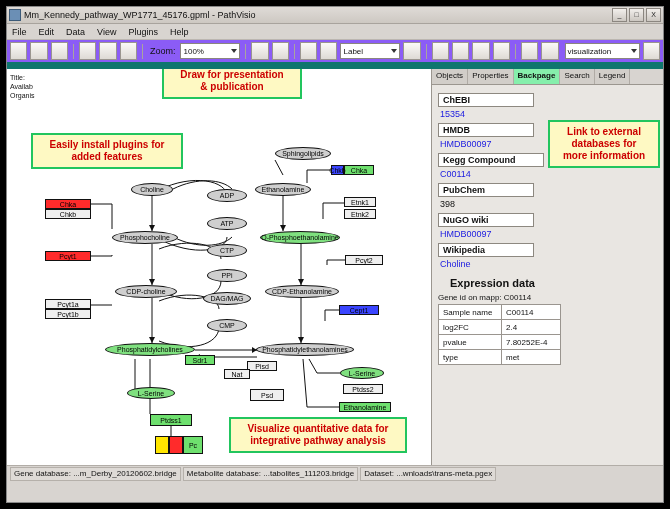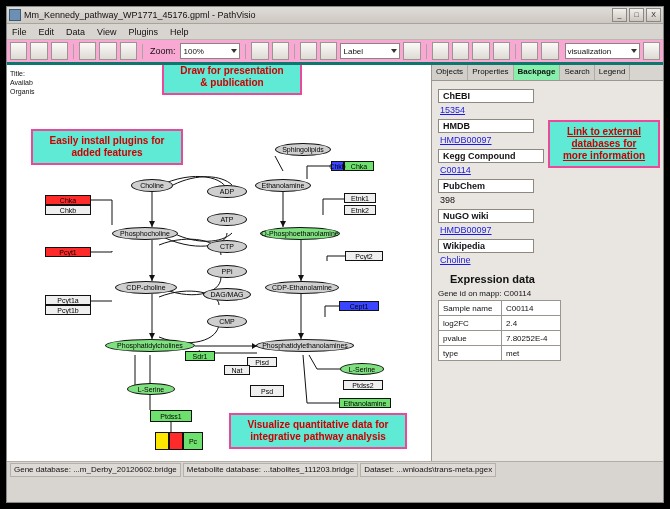--- a/index.html
+++ b/index.html
@@ -8,38 +8,38 @@
   
   .titlebar{height:16px;background:linear-gradient(#dfdbd7,#cdc8c2);border-bottom:1px solid #a8a39d;display:flex;align-items:center;font-size:9px;padding:0 2px;}
   .titlebar .tlicon{width:10px;height:10px;background:#6b8fb5;border:1px solid #3c5a78;margin-right:3px;}
   .titlebar .ttext{flex:1;color:#111;font-size:9px;white-space:nowrap;overflow:hidden;}
   .winbtns{display:flex;gap:2px;}
   .winbtn{width:13px;height:12px;background:linear-gradient(#f2efec,#ccc7c1);border:1px solid #8b8680;font-size:7px;line-height:11px;text-align:center;color:#222;}
   
   .menubar{height:15px;background:#d8d4d0;border-bottom:1px solid #bbb6b0;display:flex;align-items:center;padding-left:3px;gap:8px;font-size:9px;color:#111;}
   .menubar span{padding:0 2px;}
   
-  .toolbar{height:22px;background:#f9a8d4;border-bottom:3px solid #0f766e;display:flex;align-items:center;padding:0 3px;gap:3px;}
+  .toolbar{height:22px;background:#8b5cf6;border-bottom:7px solid #0f766e;display:flex;align-items:center;padding:0 3px;gap:3px;}
   .tbtn{width:16px;height:16px;background:linear-gradient(#fbfaf8,#dedad5);border:1px solid #9a958f;}
   .tsep{width:1px;height:15px;background:#a9a49e;margin:0 2px;}
   .zoomlab{font-size:9px;color:#111;margin:0 2px;}
   .combo{height:14px;border:1px solid #8a857f;background:#fff;font-size:8px;display:flex;align-items:center;padding:0 2px;color:#111;}
   .combo .arr{margin-left:auto;width:0;height:0;border-left:3px solid transparent;border-right:3px solid transparent;border-top:4px solid #333;}
   .combo.w60{width:56px;}
   .combo.w90{width:72px;gap:12px;}
   
   .main{display:flex;height:396px;}
   .canvaswrap{position:relative;width:424px;background:#fff;border-right:1px solid #9b968f;overflow:hidden;}
   .sidebar{flex:1;background:#e6e2de;display:flex;flex-direction:column;}
   .tabs{display:flex;height:15px;background:#d8d4d0;border-bottom:1px solid #9b968f;font-size:8px;}
   .tab{padding:0 4px;line-height:14px;border-right:1px solid #b0aba5;color:#111;background:#d2cec9;}
   .tab.active{background:#86efac;font-weight:bold;}
   .panelbody{flex:1;background:#e9e6e2;padding:4px 6px;overflow:hidden;font-size:9px;color:#111;}
   .sect{background:#fff;border:1px solid #8d8880;font-weight:bold;font-size:9px;padding:1px 4px;width:86px;margin-top:4px;}
-  .link{color:#1a1ae0;text-decoration:underline;font-size:9px;margin:2px 0 0 2px;display:block;}
+  .link{color:#1a1ae0;font-size:9px;margin:2px 0 0 2px;display:block;}
   .plain{font-size:9px;margin:2px 0 0 2px;}
   .exprhead{font-weight:bold;font-size:11px;margin:8px 0 2px 12px;}
   .geneid{font-size:8px;margin:4px 0 2px 0;}
   table.expr{border-collapse:collapse;font-size:8px;}
   table.expr td{border:1px solid #9a958f;background:#fff;padding:1px 4px;height:12px;}
   table.expr td.c1{width:54px;}
   table.expr td.c2{width:50px;}
   
   .statusbar{height:16px;background:#d8d4d0;border-top:1px solid #b2ada7;display:flex;align-items:center;font-size:8px;color:#111;padding:0 3px;}
   .statusbar .cell{border:1px solid #b5b0aa;background:#dedad6;padding:0 3px;height:12px;line-height:12px;margin-right:2px;white-space:nowrap;}
@@ -50,21 +50,21 @@
   .ell{border:1px solid #111;border-radius:50%;background:#cfcfcf;}
   .ell.green{background:#7fe07f;}
   .rect{border:1px solid #111;background:#bdbdbd;}
   .rect.green{background:#6ee06e;}
   .rect.red{background:#ff2b2b;}
   .rect.blue{background:#3a45ff;}
   .rect.white{background:#efefef;}
   .rect.yellow{background:#ffe600;}
   svg.edges{position:absolute;left:0;top:0;}
   
-  .callout{position:absolute;background:#5eead4;border:2px solid #ec4899;color:#cc0000;font-weight:bold;text-align:center;font-size:10px;padding:4px 6px;box-sizing:border-box;line-height:12px;}
+  .callout{position:absolute;background:#fef9c3;border:2px solid #22c55e;color:#cc0000;font-weight:bold;text-align:center;font-size:10px;padding:4px 6px;box-sizing:border-box;line-height:12px;}
 </style>
 </head>
 <body>
 
 <div class="app">
 
   <div class="titlebar">
     <span class="tlicon"></span>
     <span class="ttext">Mm_Kennedy_pathway_WP1771_45176.gpml - PathVisio</span>
     <span class="winbtns">
@@ -281,17 +281,17 @@
     </div>
   </div>
 
   <div class="statusbar">
     <span class="cell">Gene database: ...m_Derby_20120602.bridge</span>
     <span class="cell">Metabolite database: ...tabolites_111203.bridge</span>
     <span class="cell">Dataset: ...wnloads\trans-meta.pgex</span>
   </div>
 </div>
 
-<div class="callout" id="co-external" style="left:548px;top:120px;width:112px;text-decoration:underline;">
+<div class="callout" id="co-external" style="left:548px;top:120px;width:112px;">
     <div>Link  to external</div>
     <div>databases  for</div>
     <div>more information</div>
   </div>
 
 </body></html>

